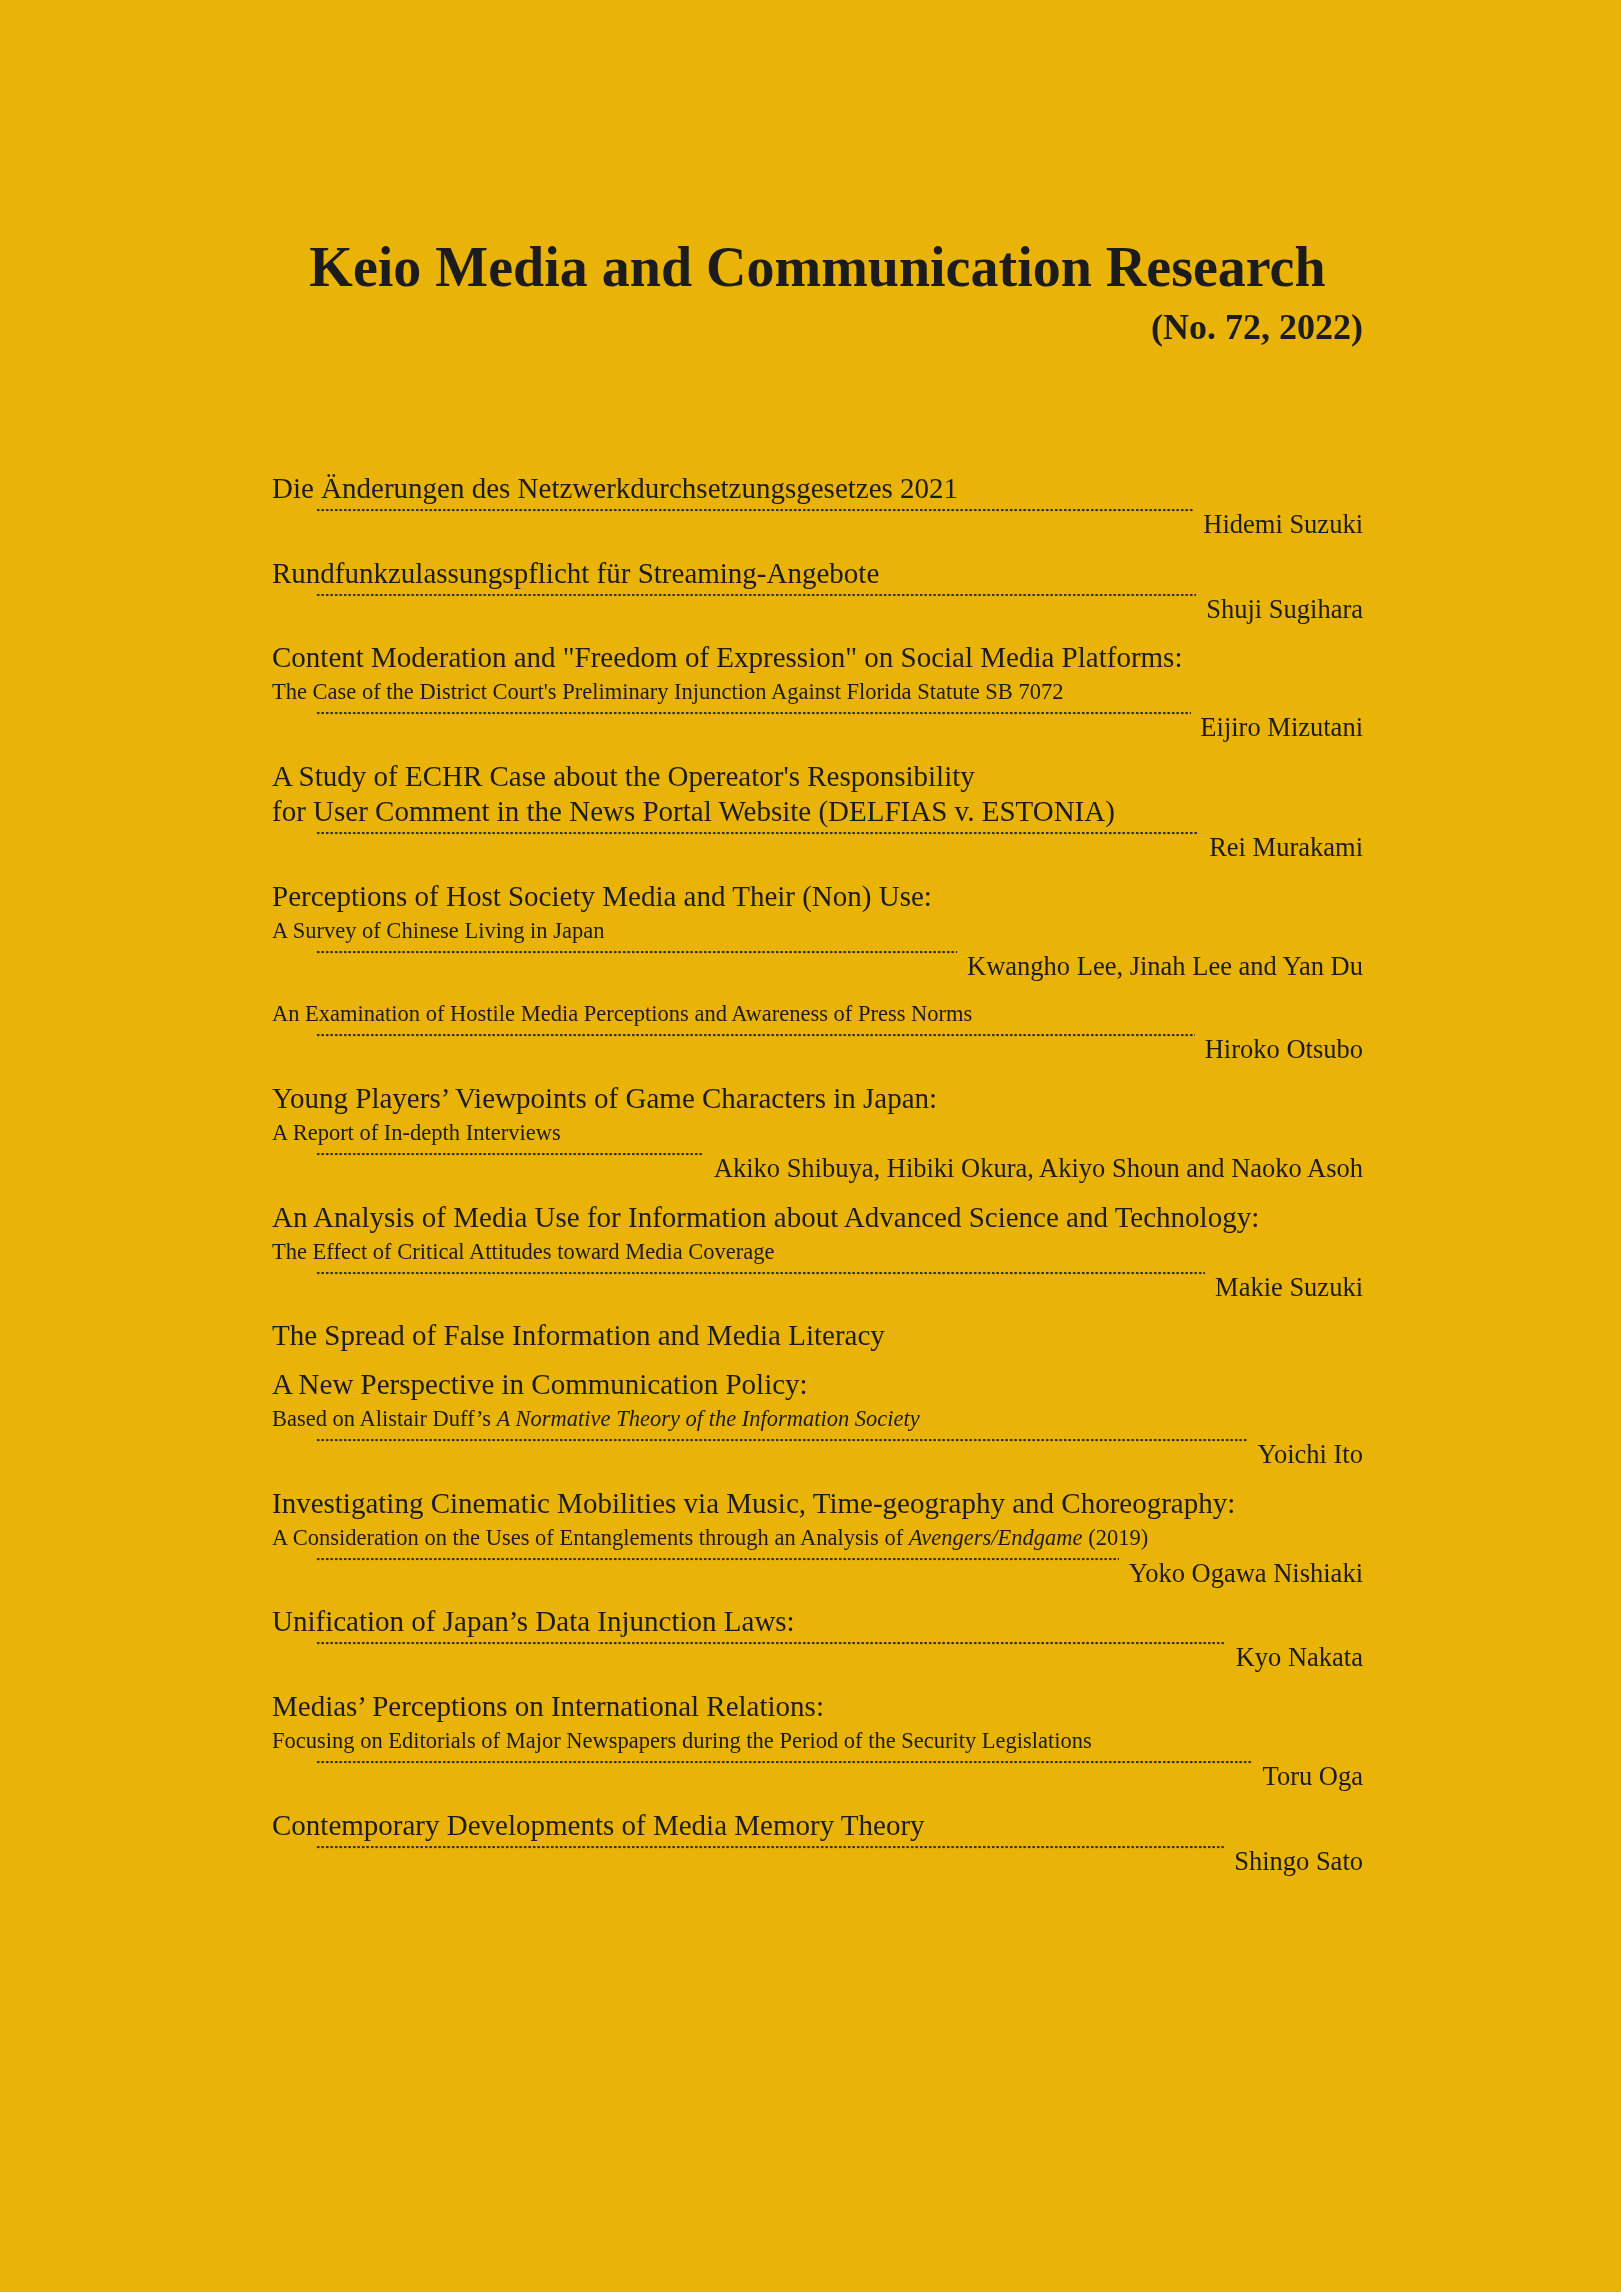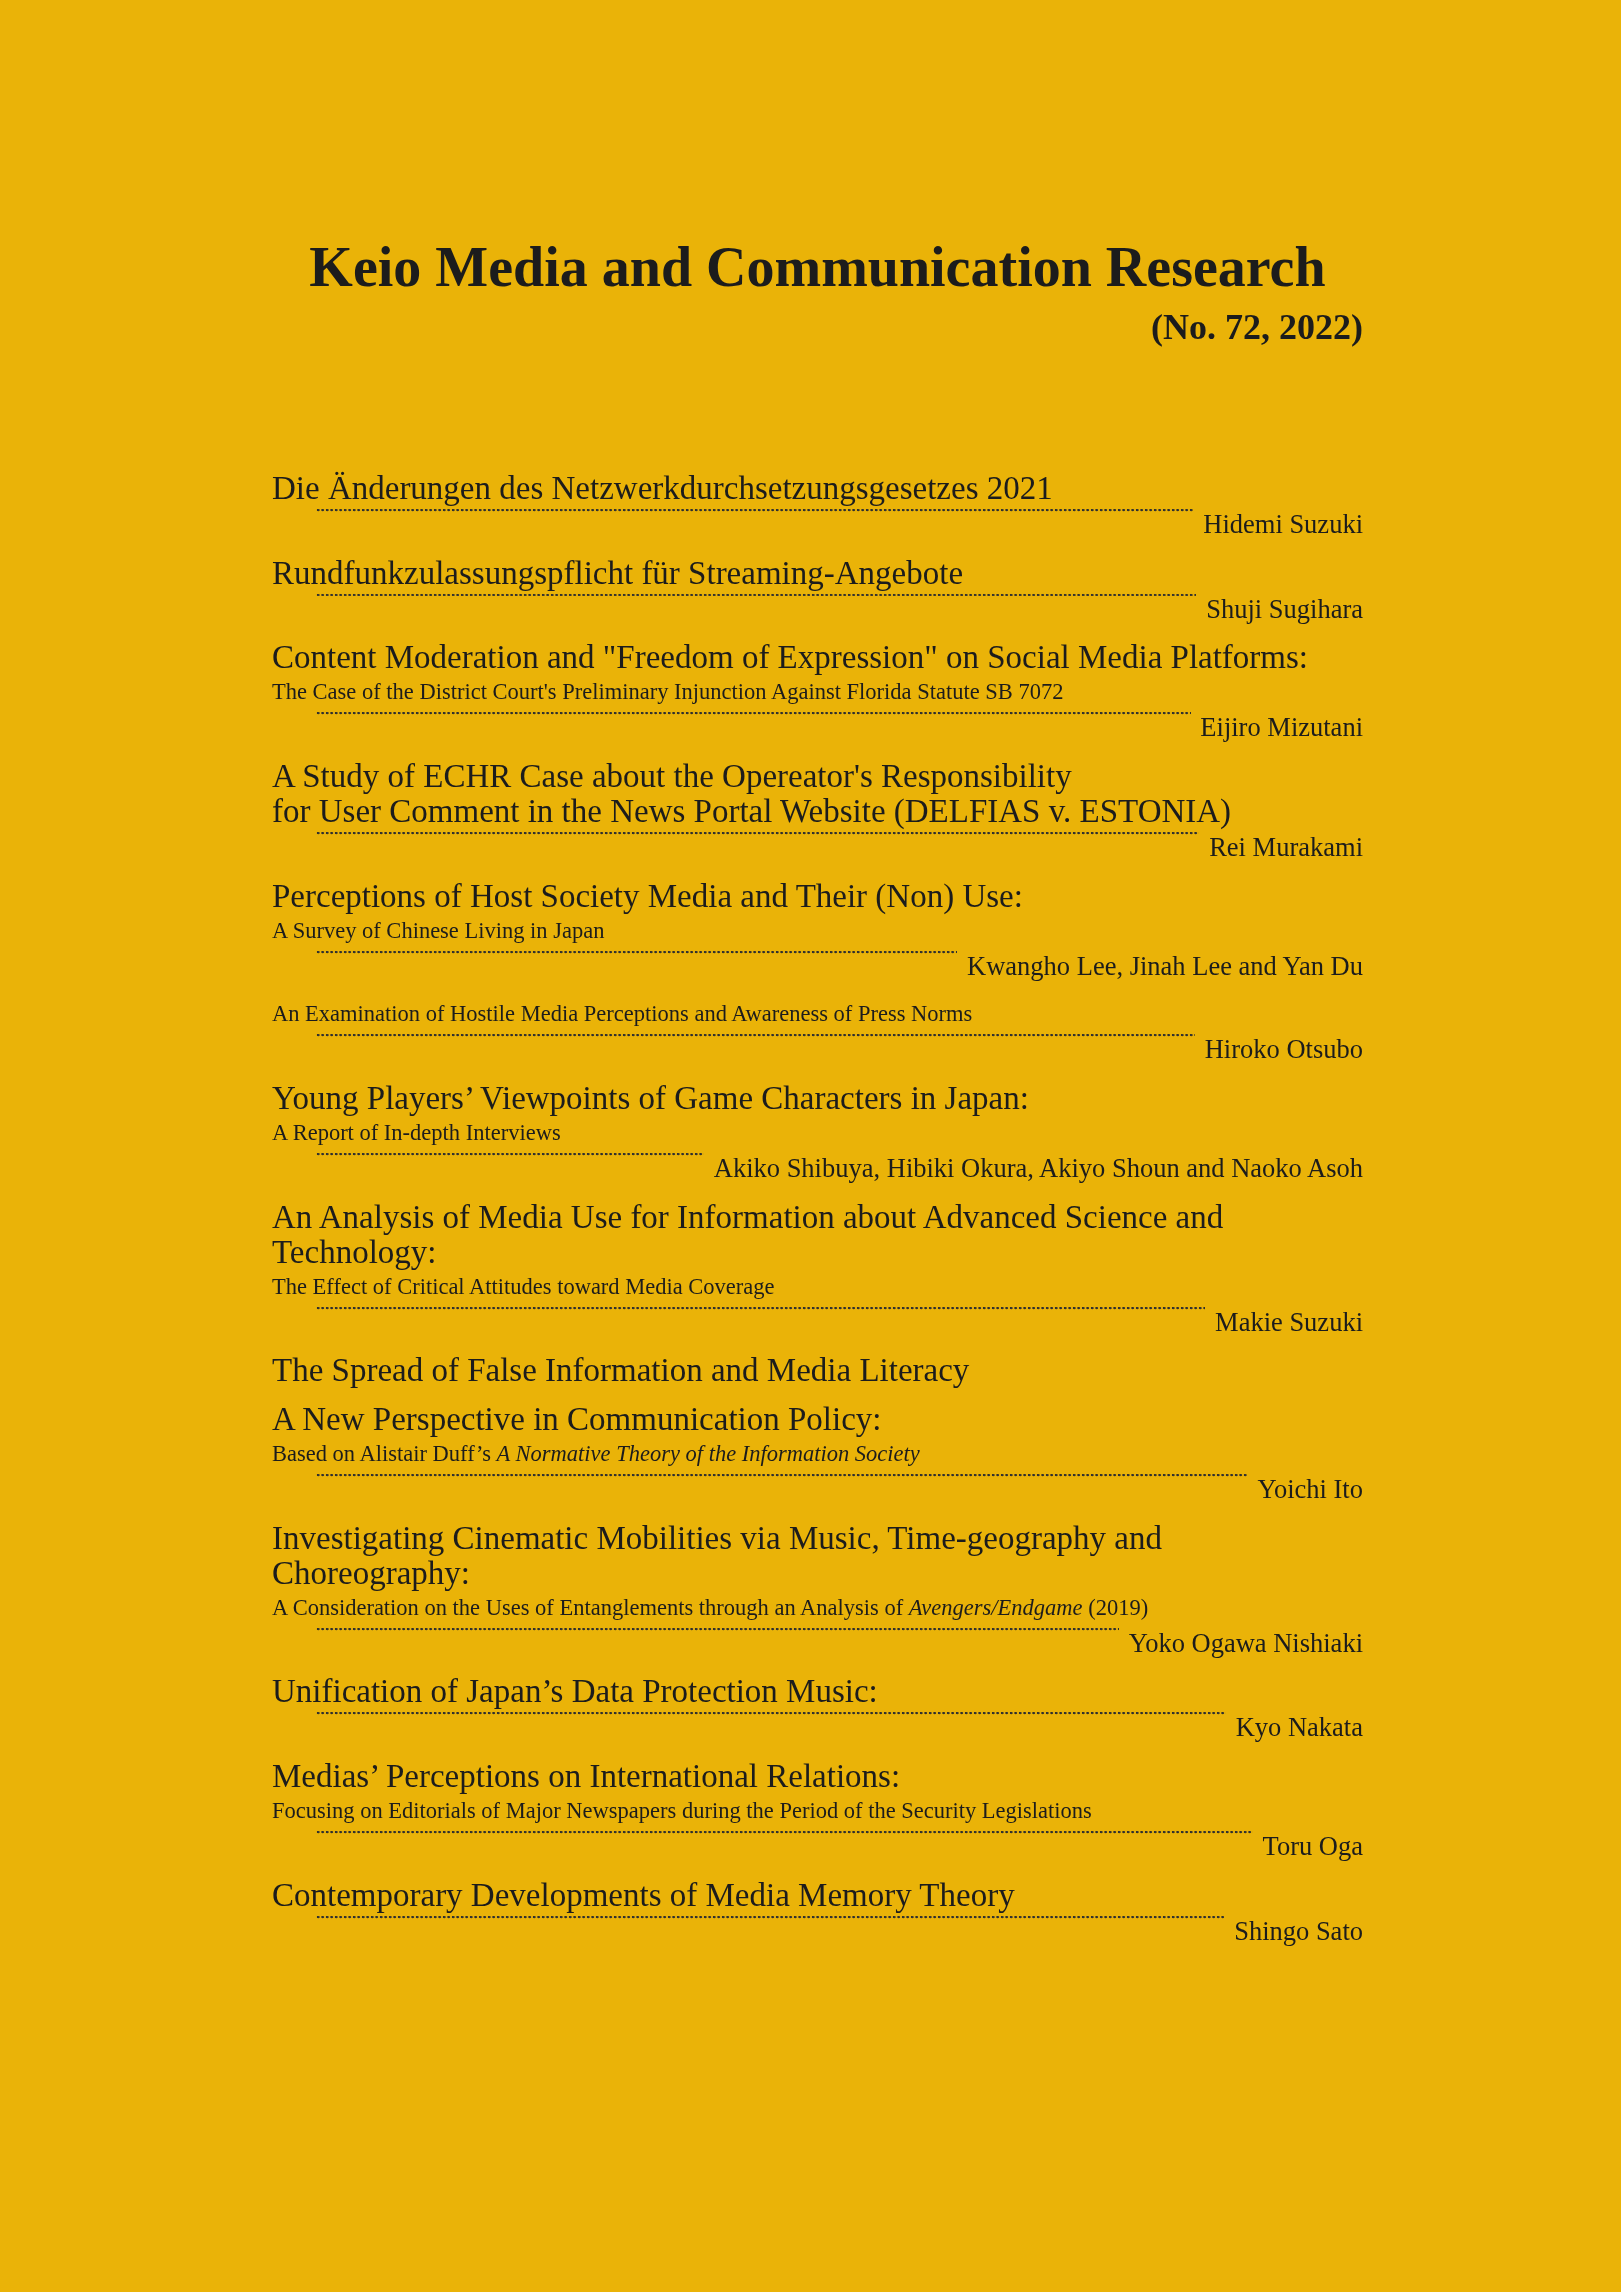--- a/index.html
+++ b/index.html
@@ -29,21 +29,21 @@
   .issue {
     margin-top: 5.9px;
     font-size: 36px;
     line-height: 43px;
     font-weight: bold;
     text-align: right;
   }
   .toc { margin-top: 122px; }
   .entry { margin-bottom: 13.7px; }
   .entry-title {
-    font-size: 33px;
+    font-size: 29px;
     line-height: 35px;
   }
   .entry-subtitle {
     font-size: 22.5px;
     line-height: 34px;
   }
   .entry-subtitle .it { font-style: italic; text-align: right; }
   .author-line {
     display: flex;
     padding-left: 44px;
@@ -162,21 +162,21 @@
   <section class="entry">
     <div class="entry-title"><span>Investigating Cinematic Mobilities via Music, Time-geography and Choreography:</span></div>
     <div class="entry-subtitle"><span>A Consideration on the Uses of Entanglements through an Analysis of </span><span class="it">Avengers/Endgame</span><span> (2019)</span></div>
     <div class="author-line">
       <span class="dots"></span>
       <span class="author">Yoko Ogawa Nishiaki</span>
     </div>
   </section>
 
   <section class="entry">
-    <div class="entry-title"><span>Unification of Japan’s Data Protection Music:</span></div>
+    <div class="entry-title"><span>Unification of Japan’s Data Injunction Laws:</span></div>
     <div class="author-line">
       <span class="dots"></span>
       <span class="author">Kyo Nakata</span>
     </div>
   </section>
 
   <section class="entry">
     <div class="entry-title"><span>Medias’ Perceptions on International Relations:</span></div>
     <div class="entry-subtitle"><span>Focusing on Editorials of Major Newspapers during the Period of the Security Legislations</span></div>
     <div class="author-line">

